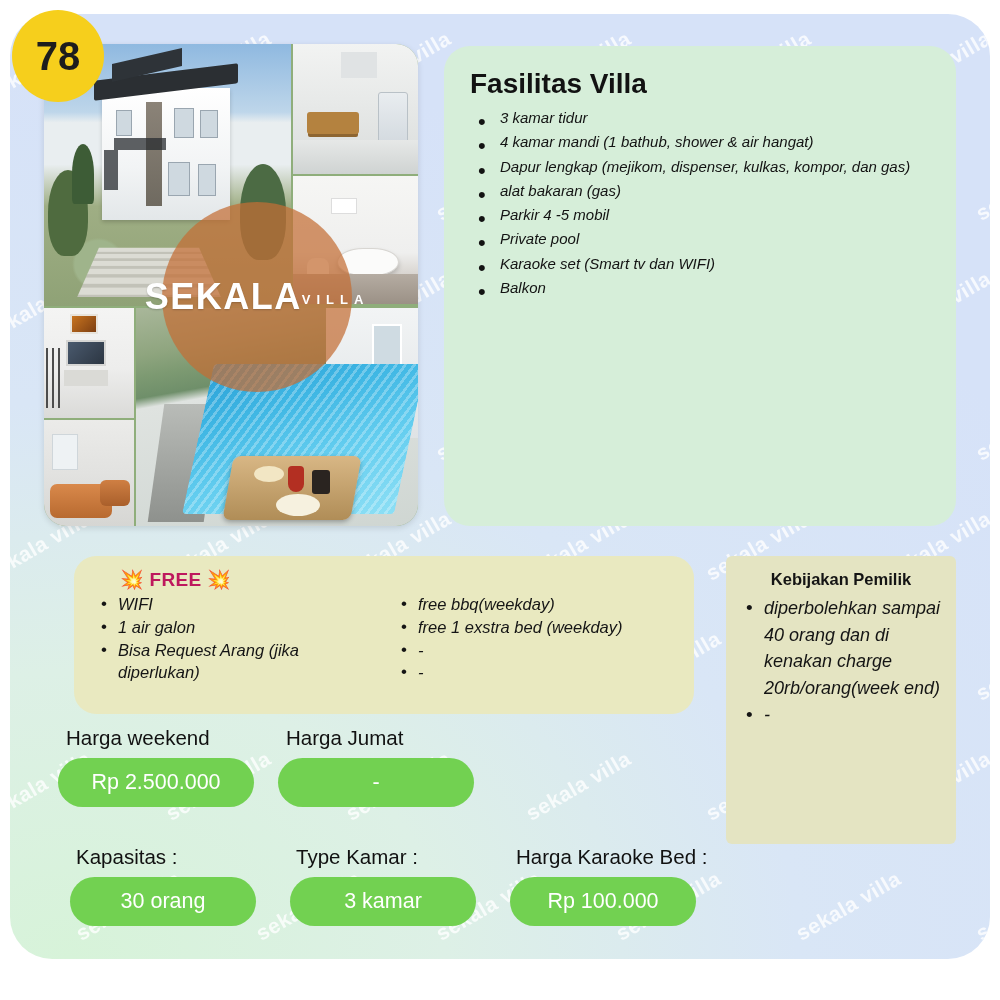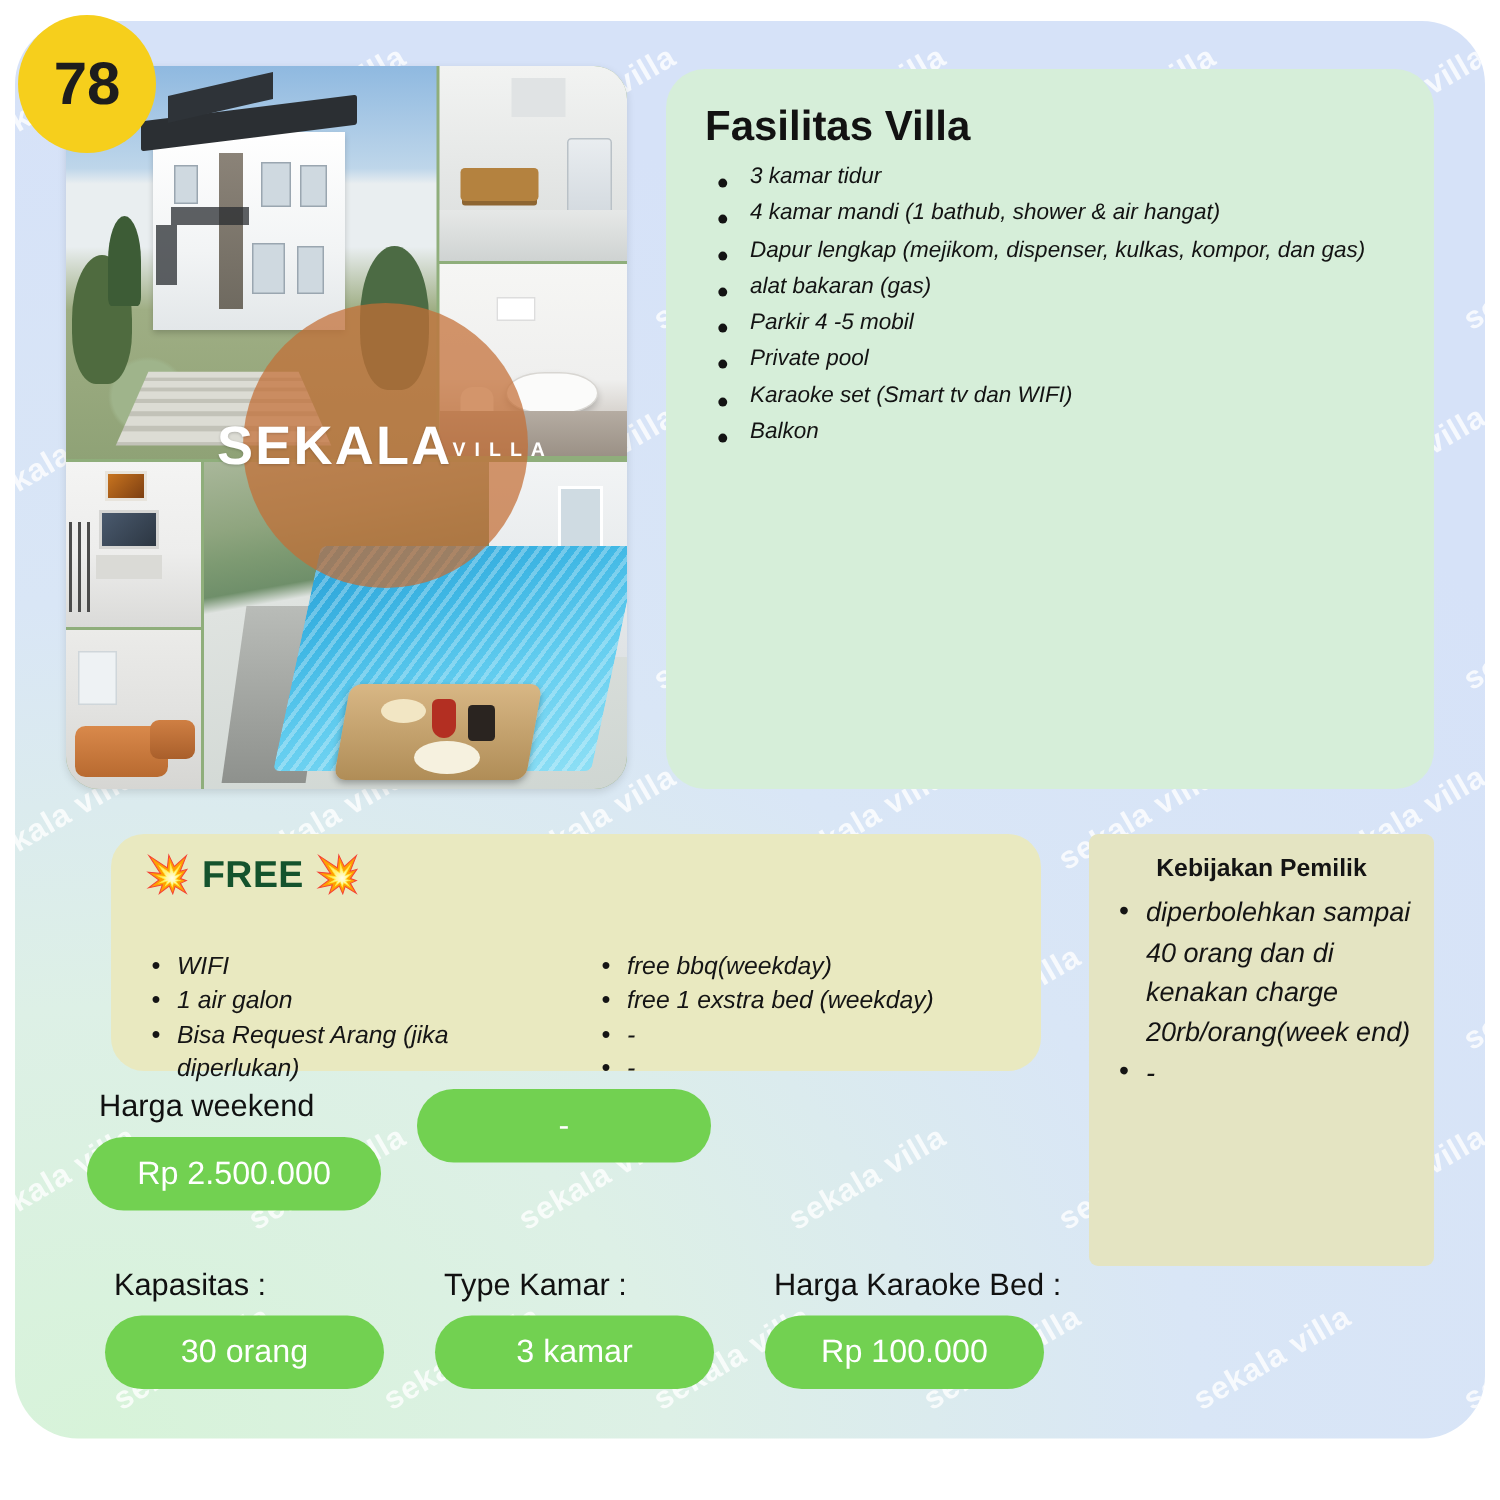--- a/index.html
+++ b/index.html
@@ -219,26 +219,27 @@
   .free-box {
     position: absolute;
     left: 74px; top: 556px;
     width: 620px; height: 158px;
     background: #e9e9c0;
     border-radius: 22px;
     padding: 12px 20px 10px 22px;
     z-index: 10;
   }
   .free-title {
-    font-size: 25px; font-weight: 800; color: #14532d;
+    font-size: 19px; font-weight: 800; color: #be185d;
     margin-bottom: 2px; letter-spacing: .3px;
     font-family: "Liberation Sans", sans-serif;
+    margin-left: 24px;
   }
   .free-cols { display: flex; gap: 22px; }
-  .free-col { flex: 1; margin-top: 33px; }
+  .free-col { flex: 1; }
   .free-col ul { list-style: none; }
   .free-col li {
     position: relative;
     font-size: 16.5px; font-style: italic; color: #151515;
     line-height: 1.38; padding-left: 22px;
     font-family: "Liberation Sans", sans-serif;
   }
   .free-col li:before {
     content: "•"; position: absolute; left: 5px; top: -1px;
     font-size: 17px; font-style: normal;
@@ -486,20 +487,21 @@
         <li>-</li>
       </ul>
   </div>
 
   <div class="price-row price-row-1" id="price-row-1">
       <div class="price-cell pc-1">
         <div class="price-label">Harga weekend</div>
         <div class="price-pill">Rp 2.500.000</div>
       </div>
       <div class="price-cell pc-3">
+        <div class="price-label">Harga Jumat</div>
         <div class="price-pill">-</div>
       </div>
     </div>
   <div class="price-row price-row-2" id="price-row-2">
       <div class="price-cell pc-1">
         <div class="price-label">Kapasitas :</div>
         <div class="price-pill">30 orang</div>
       </div>
       <div class="price-cell pc-2">
         <div class="price-label">Type Kamar :</div>

